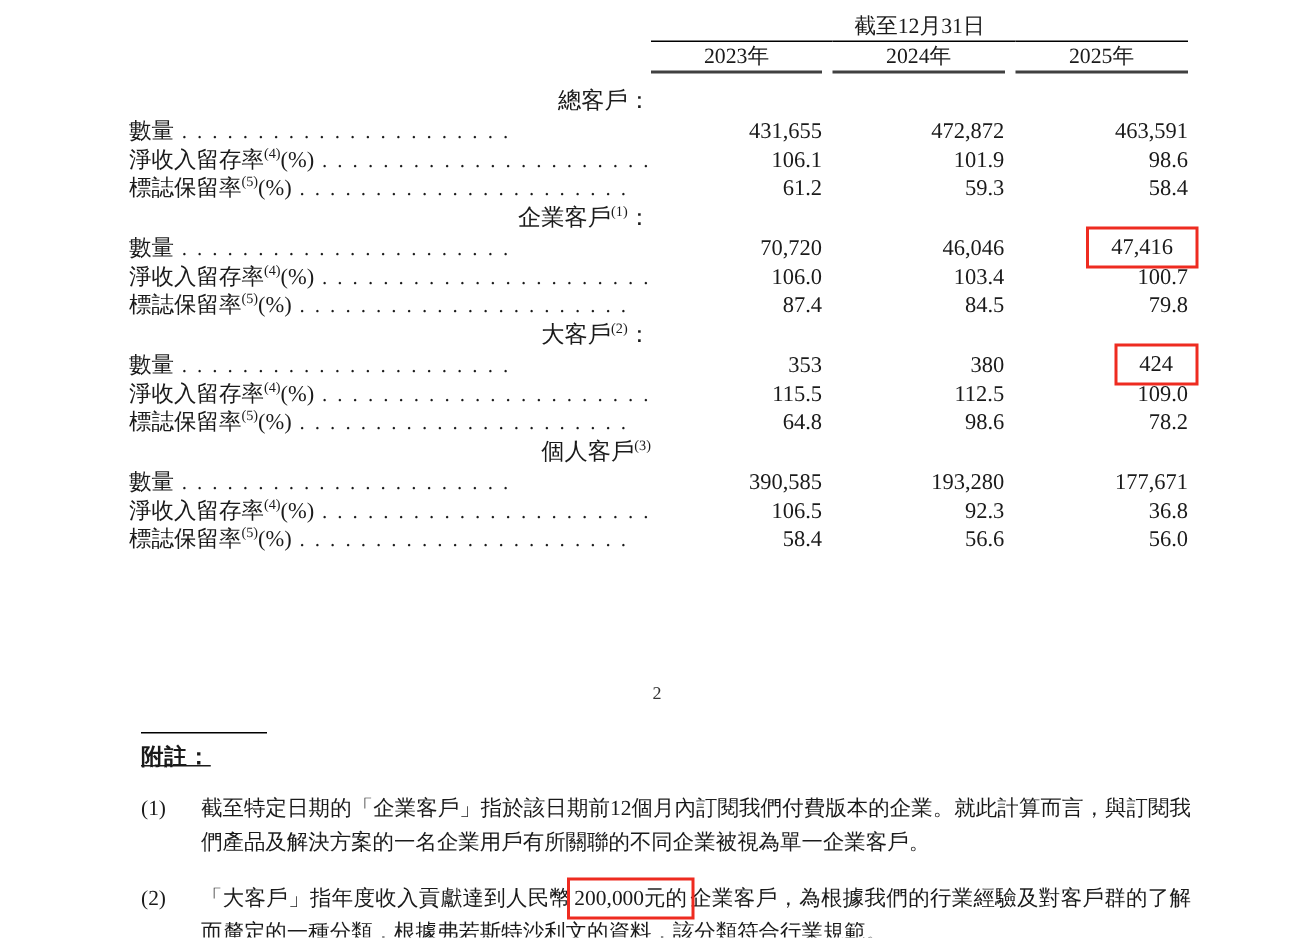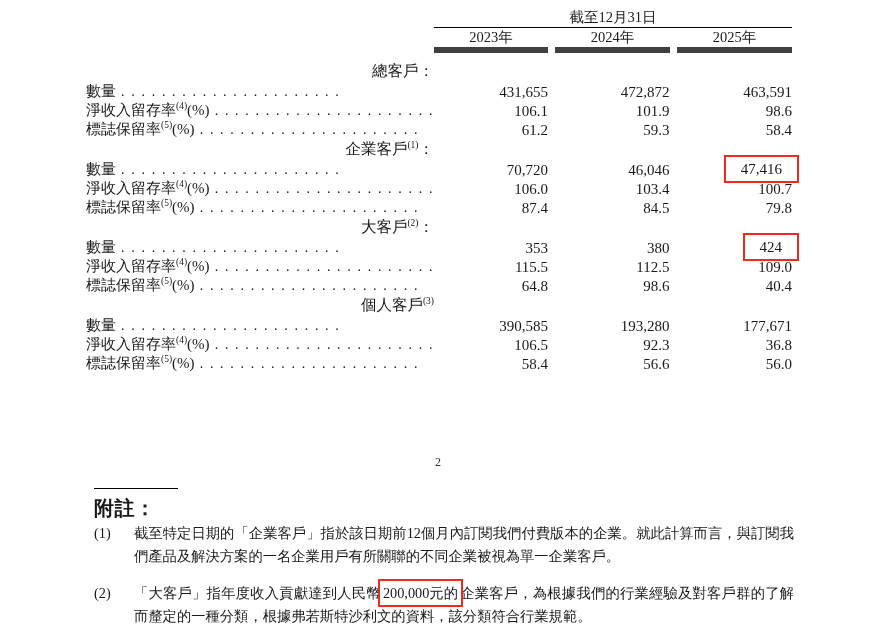--- a/index.html
+++ b/index.html
@@ -51,21 +51,21 @@
     border-bottom: 1px solid #000;
   }
   .hdr-year {
     text-align: center;
     font-weight: bold;
     font-size: 14.5px;
     padding-top: 4px;
     padding-bottom: 3px;
   }
   .hdr-year-line {
-    border-bottom: 6px solid #404040;
+    border-bottom: 2px solid #404040;
   }
   .hdr-pad { height: 8px; }
 
   .group-row td {
     padding-top: 11px;
     padding-bottom: 1px;
   }
   .group-label {
     font-weight: bold;
     font-size: 15.5px;
@@ -122,23 +122,24 @@
     top: 488px;
     width: 700px;
   }
   .note-rule {
     width: 84px;
     border-top: 1px solid #000;
     margin: 0 0 6px 0;
   }
   .note-title {
     font-weight: bold;
-    font-size: 20px;
-    margin-bottom: 0;
+    font-size: 15px;
+    margin-bottom: 14px;
     letter-spacing: 0.5px;
+    text-decoration: underline;
   }
   .note {
     display: flex;
     font-size: 14.3px;
     line-height: 1.62;
     margin-bottom: 14px;
   }
   .note-idx {
     width: 40px;
     flex: 0 0 40px;
@@ -279,21 +280,21 @@
             <td class="num">112.5</td>
             <td></td>
             <td class="num">109.0</td>
           </tr>
           <tr class="item-row">
             <td class="item-label">標誌保留率<sup>(5)</sup>(%)<span class="dots"> . . . . . . . . . . . . . . . . . . . . . .</span></td>
             <td class="num">64.8</td>
             <td></td>
             <td class="num">98.6</td>
             <td></td>
-            <td class="num">40.4</td>
+            <td class="num">78.2</td>
           </tr>
           <tr class="group-row">
             <td class="group-label">個人客戶<sup>(3)</sup></td>
             <td colspan="5"></td>
           </tr>
           <tr class="item-row">
             <td class="item-label">數量<span class="dots"> . . . . . . . . . . . . . . . . . . . . . .</span></td>
             <td class="num">390,585</td>
             <td></td>
             <td class="num">193,280</td>

